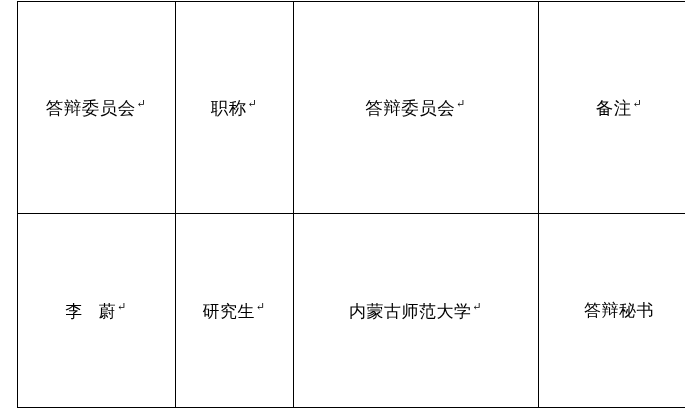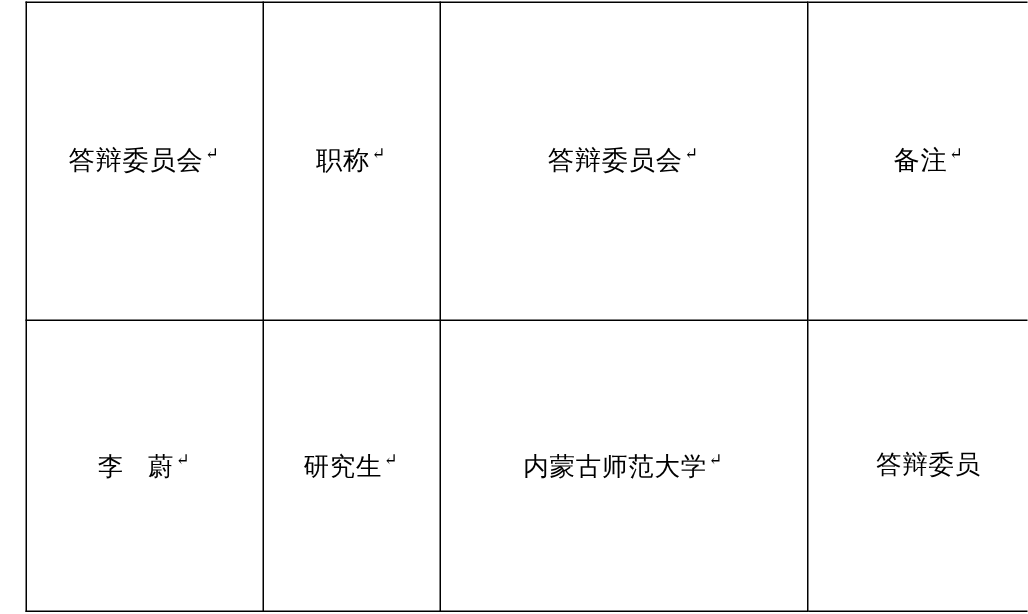--- a/index.html
+++ b/index.html
@@ -100,17 +100,17 @@
 
 
 
 
 
 
       <tr class="body-row">
         <td><span>李</span><span class="gap"></span><span>蔚</span><span class="mark">↵</span></td>
         <td><span>研究生</span><span class="mark">↵</span></td>
         <td><span>内蒙古师范大学</span><span class="mark">↵</span></td>
-        <td><span>答辩委员</span></td>
+        <td><span>答辩秘书</span></td>
       </tr>
     </tbody>
   </table>
 </div>
 
 </body></html>

